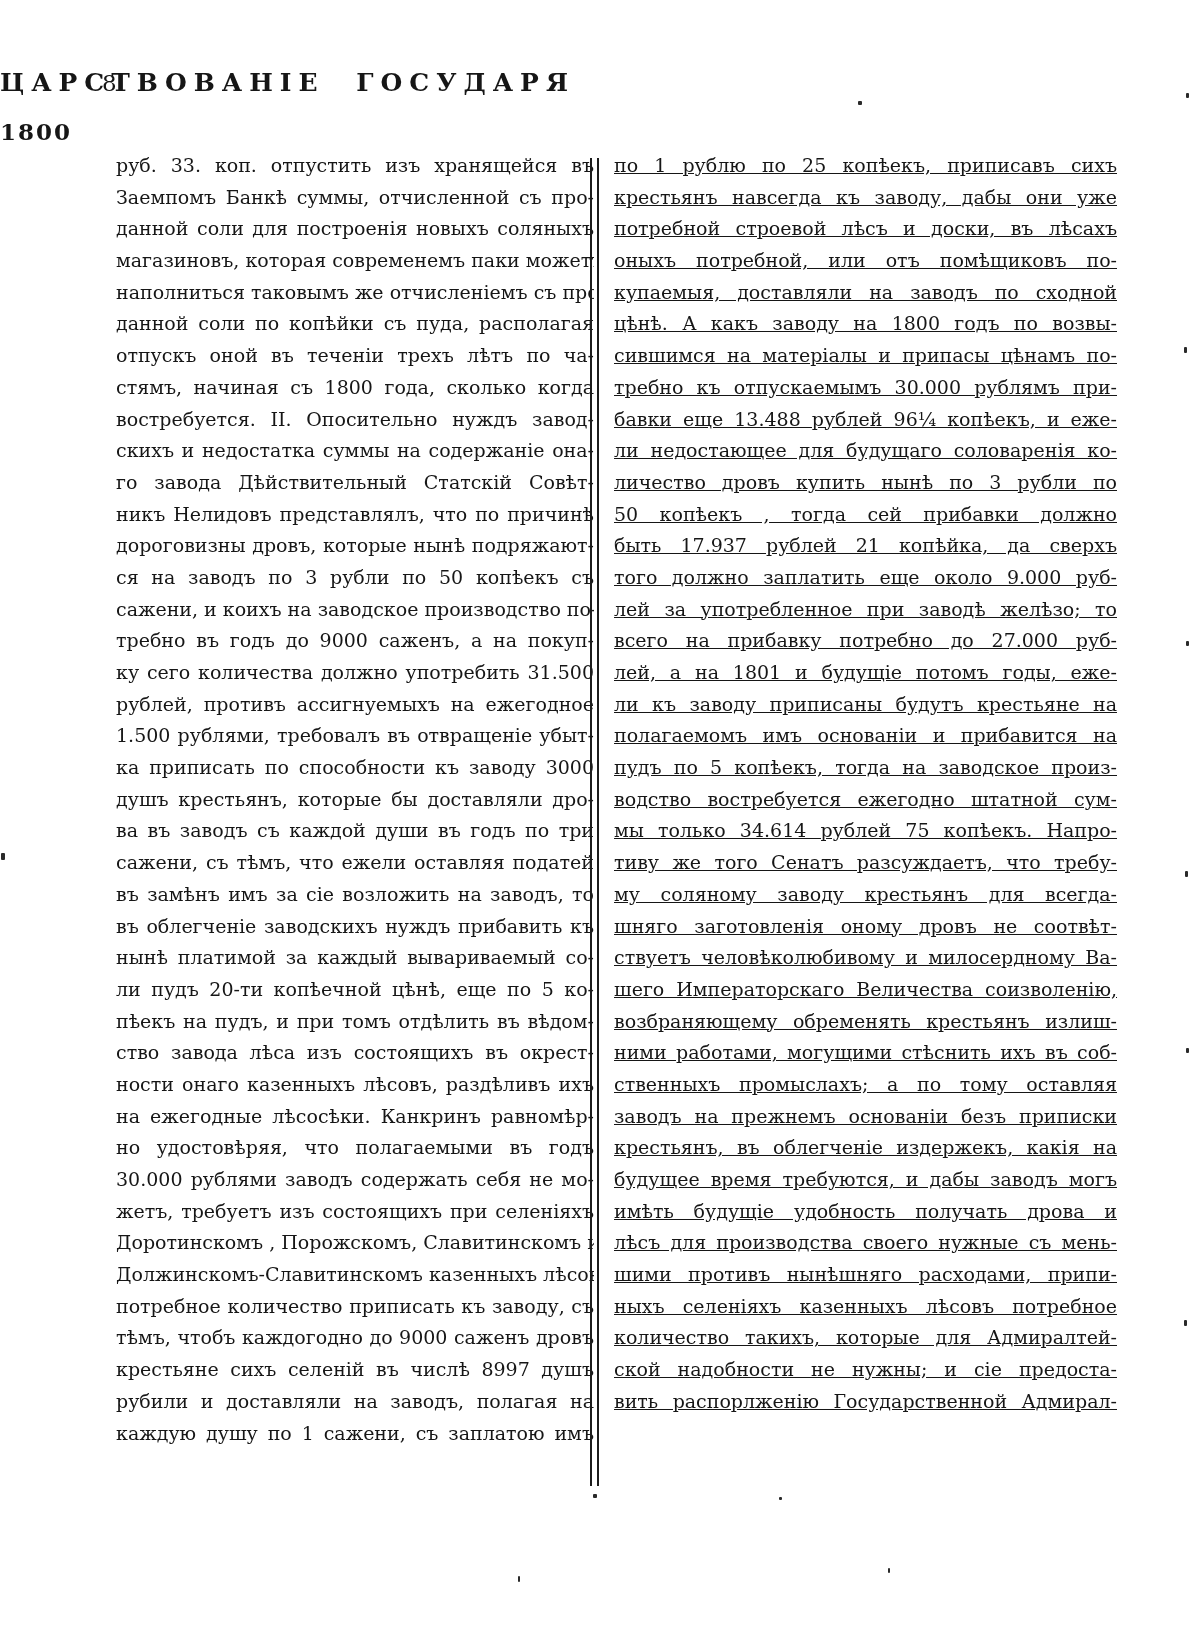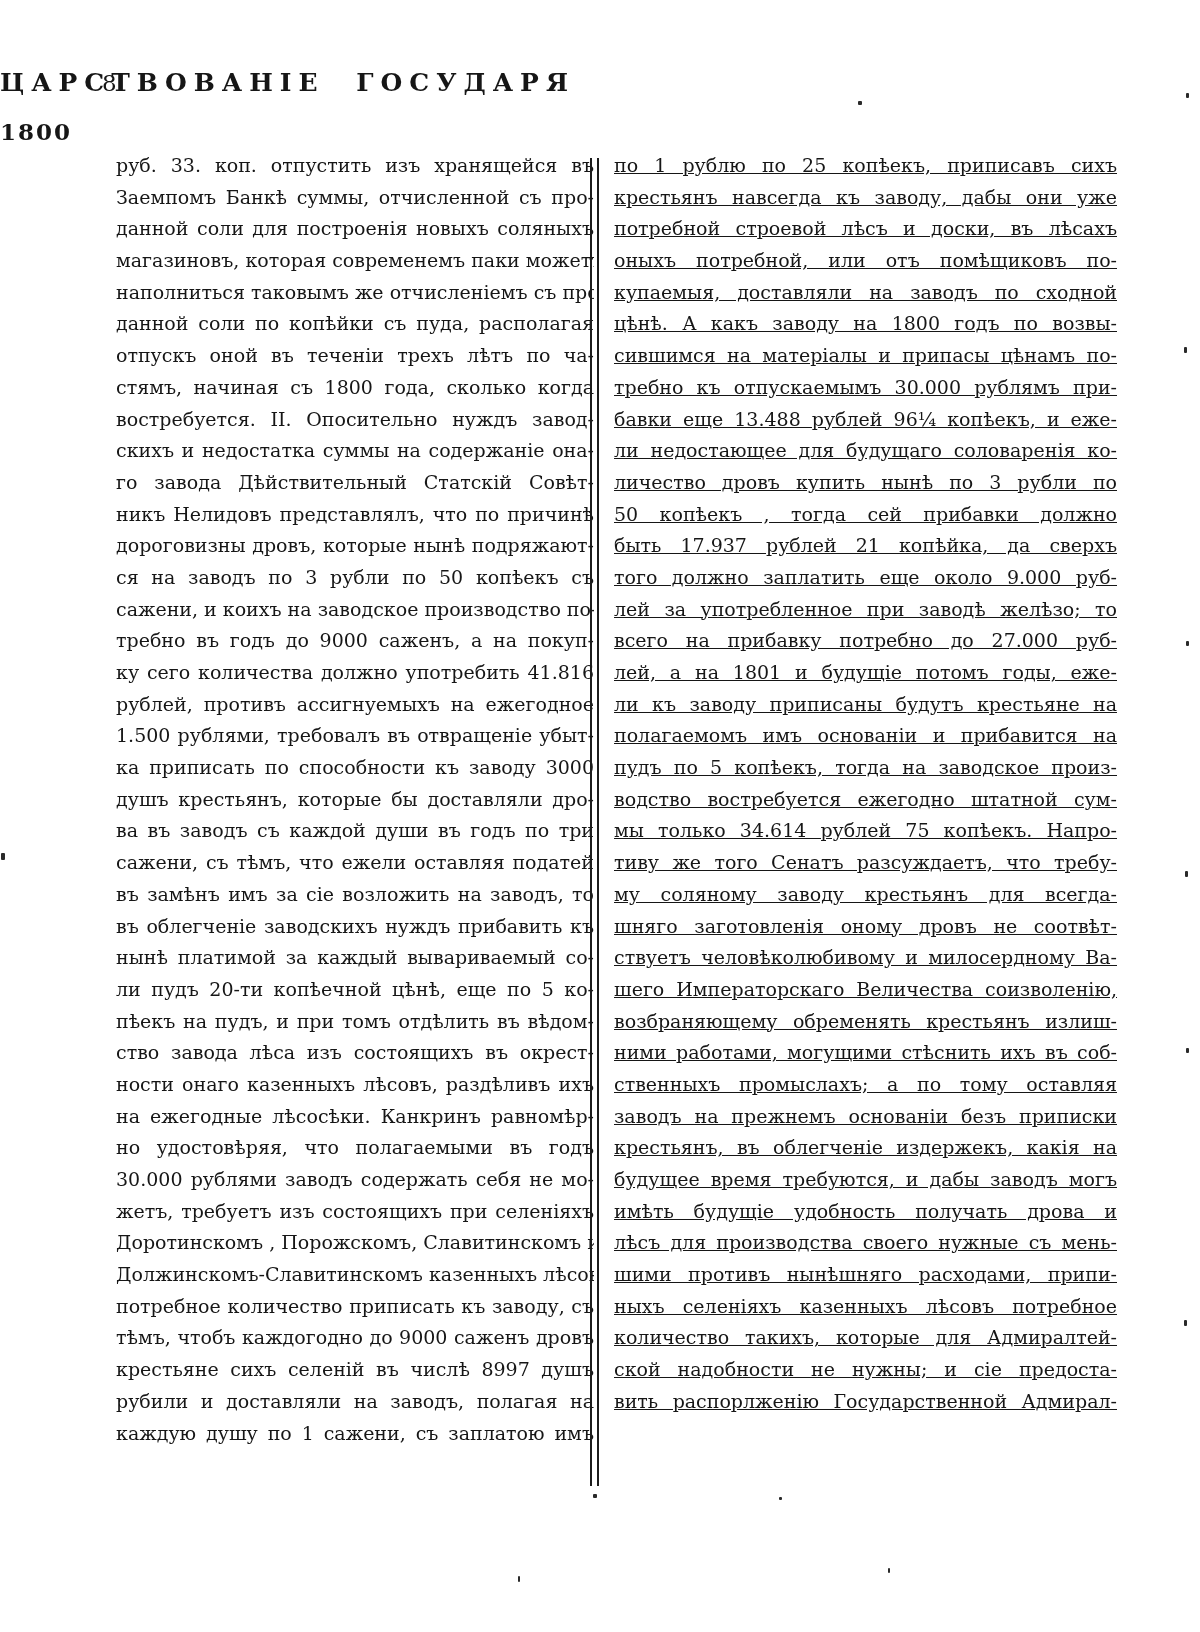--- a/index.html
+++ b/index.html
@@ -74,21 +74,21 @@
       <div class="line">отпускъ оной въ теченіи трехъ лѣтъ по ча-</div>
       <div class="line">стямъ, начиная съ 1800 года, сколько когда</div>
       <div class="line">востребуется. II. Опосительно нуждъ завод-</div>
       <div class="line">скихъ и недостатка суммы на содержаніе она-</div>
       <div class="line">го завода Дѣйствительный Статскій Совѣт-</div>
       <div class="line">никъ Нелидовъ представлялъ, что по причинѣ</div>
       <div class="line">дороговизны дровъ, которые нынѣ подряжают-</div>
       <div class="line">ся на заводъ по 3 рубли по 50 копѣекъ съ</div>
       <div class="line">сажени, и коихъ на заводское производство по-</div>
       <div class="line">требно въ годъ до 9000 саженъ, а на покуп-</div>
-      <div class="line">ку сего количества должно употребить 41.816</div>
+      <div class="line">ку сего количества должно употребить 31.500</div>
       <div class="line">рублей, противъ ассигнуемыхъ на ежегодное</div>
       <div class="line">1.500 рублями, требовалъ въ отвращеніе убыт-</div>
       <div class="line">ка приписать по способности къ заводу 3000</div>
       <div class="line">душъ крестьянъ, которые бы доставляли дро-</div>
       <div class="line">ва въ заводъ съ каждой души въ годъ по три</div>
       <div class="line">сажени, съ тѣмъ, что ежели оставляя податей</div>
       <div class="line">въ замѣнъ имъ за сіе возложить на заводъ, то</div>
       <div class="line">въ облегченіе заводскихъ нуждъ прибавить къ</div>
       <div class="line">нынѣ платимой за каждый вывариваемый со-</div>
       <div class="line">ли пудъ 20-ти копѣечной цѣнѣ, еще по 5 ко-</div>

